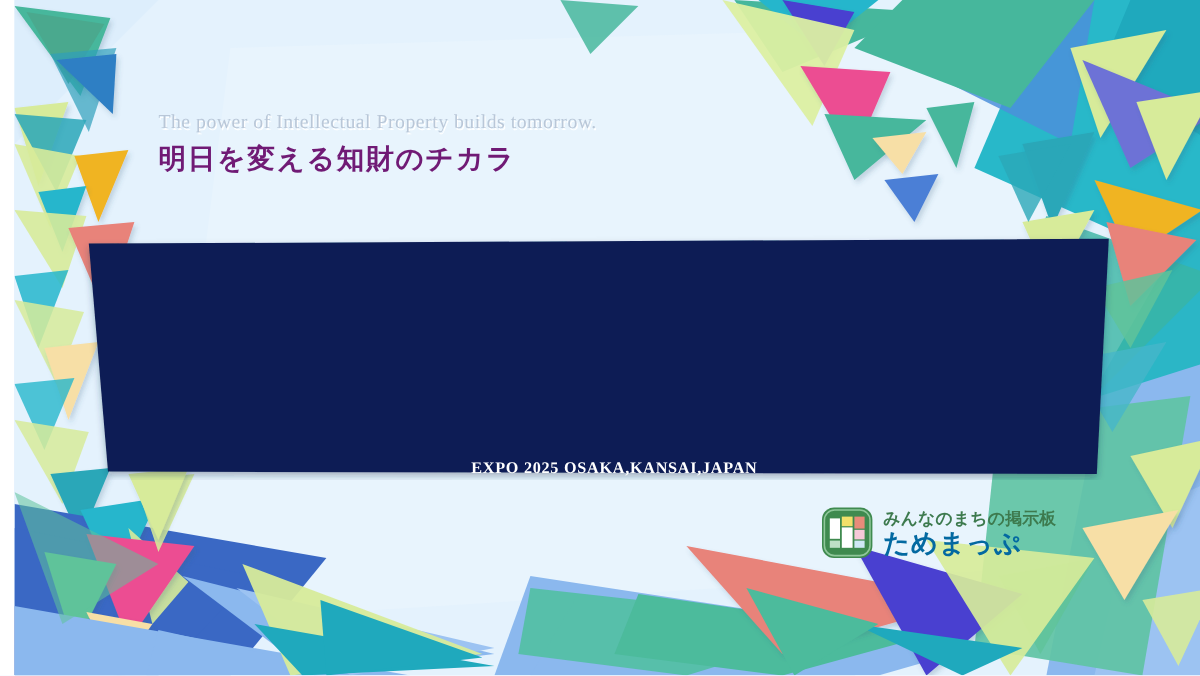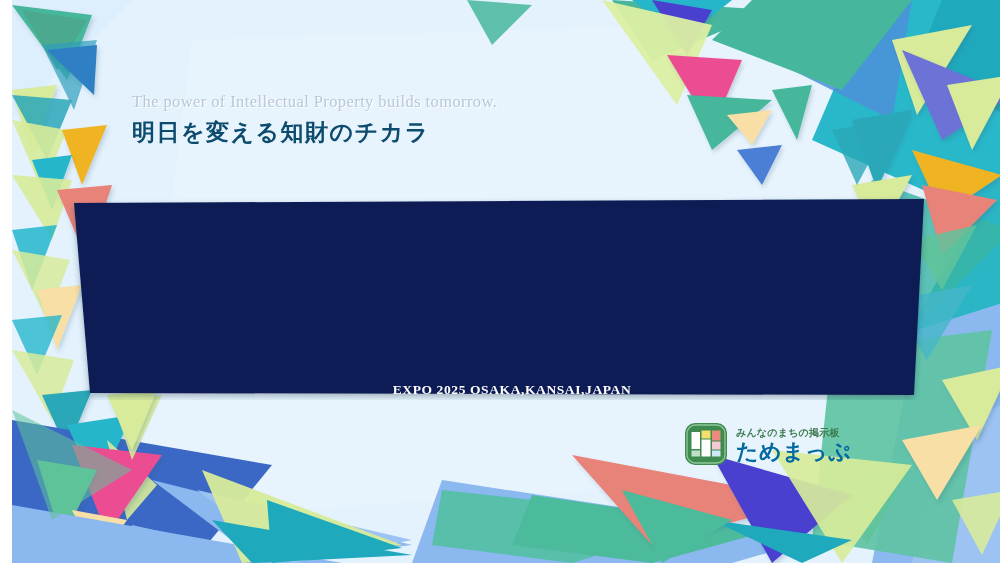--- a/index.html
+++ b/index.html
@@ -58,35 +58,35 @@
     color:#b9c7d8;
     text-shadow:1px 1px 0 #ffffff;
     white-space:nowrap;
   }
   .tagline-jp{
     margin-top:5px;
     font-family:Liberation Mono, monospace;
     font-weight:bold;
     font-size:23px;
     letter-spacing:1.5px;
-    color:#0c4a6e;
+    color:#701a75;
     white-space:nowrap;
   }
 
   
   .logo{
     position:absolute;left:672px;top:422px;
     display:flex;align-items:center;gap:8px;
   }
   .logo-mark{width:44px;height:44px;flex:0 0 44px;}
   .logo-mark svg{display:block;}
   .logo-text{display:flex;flex-direction:column;justify-content:center;}
   .logo-sub{
     font-family:"DejaVu Sans", sans-serif;
-    font-size:10px;font-weight:bold;
+    font-size:14px;font-weight:bold;
     color:#3d7a4e;letter-spacing:.2px;white-space:nowrap;
     margin-bottom:1px;
   }
   .logo-name{
     font-family:"DejaVu Sans", sans-serif;
     font-size:22px;font-weight:bold;
     color:#0369a1;letter-spacing:.5px;white-space:nowrap;line-height:1;
   }
 </style>
 </head>

